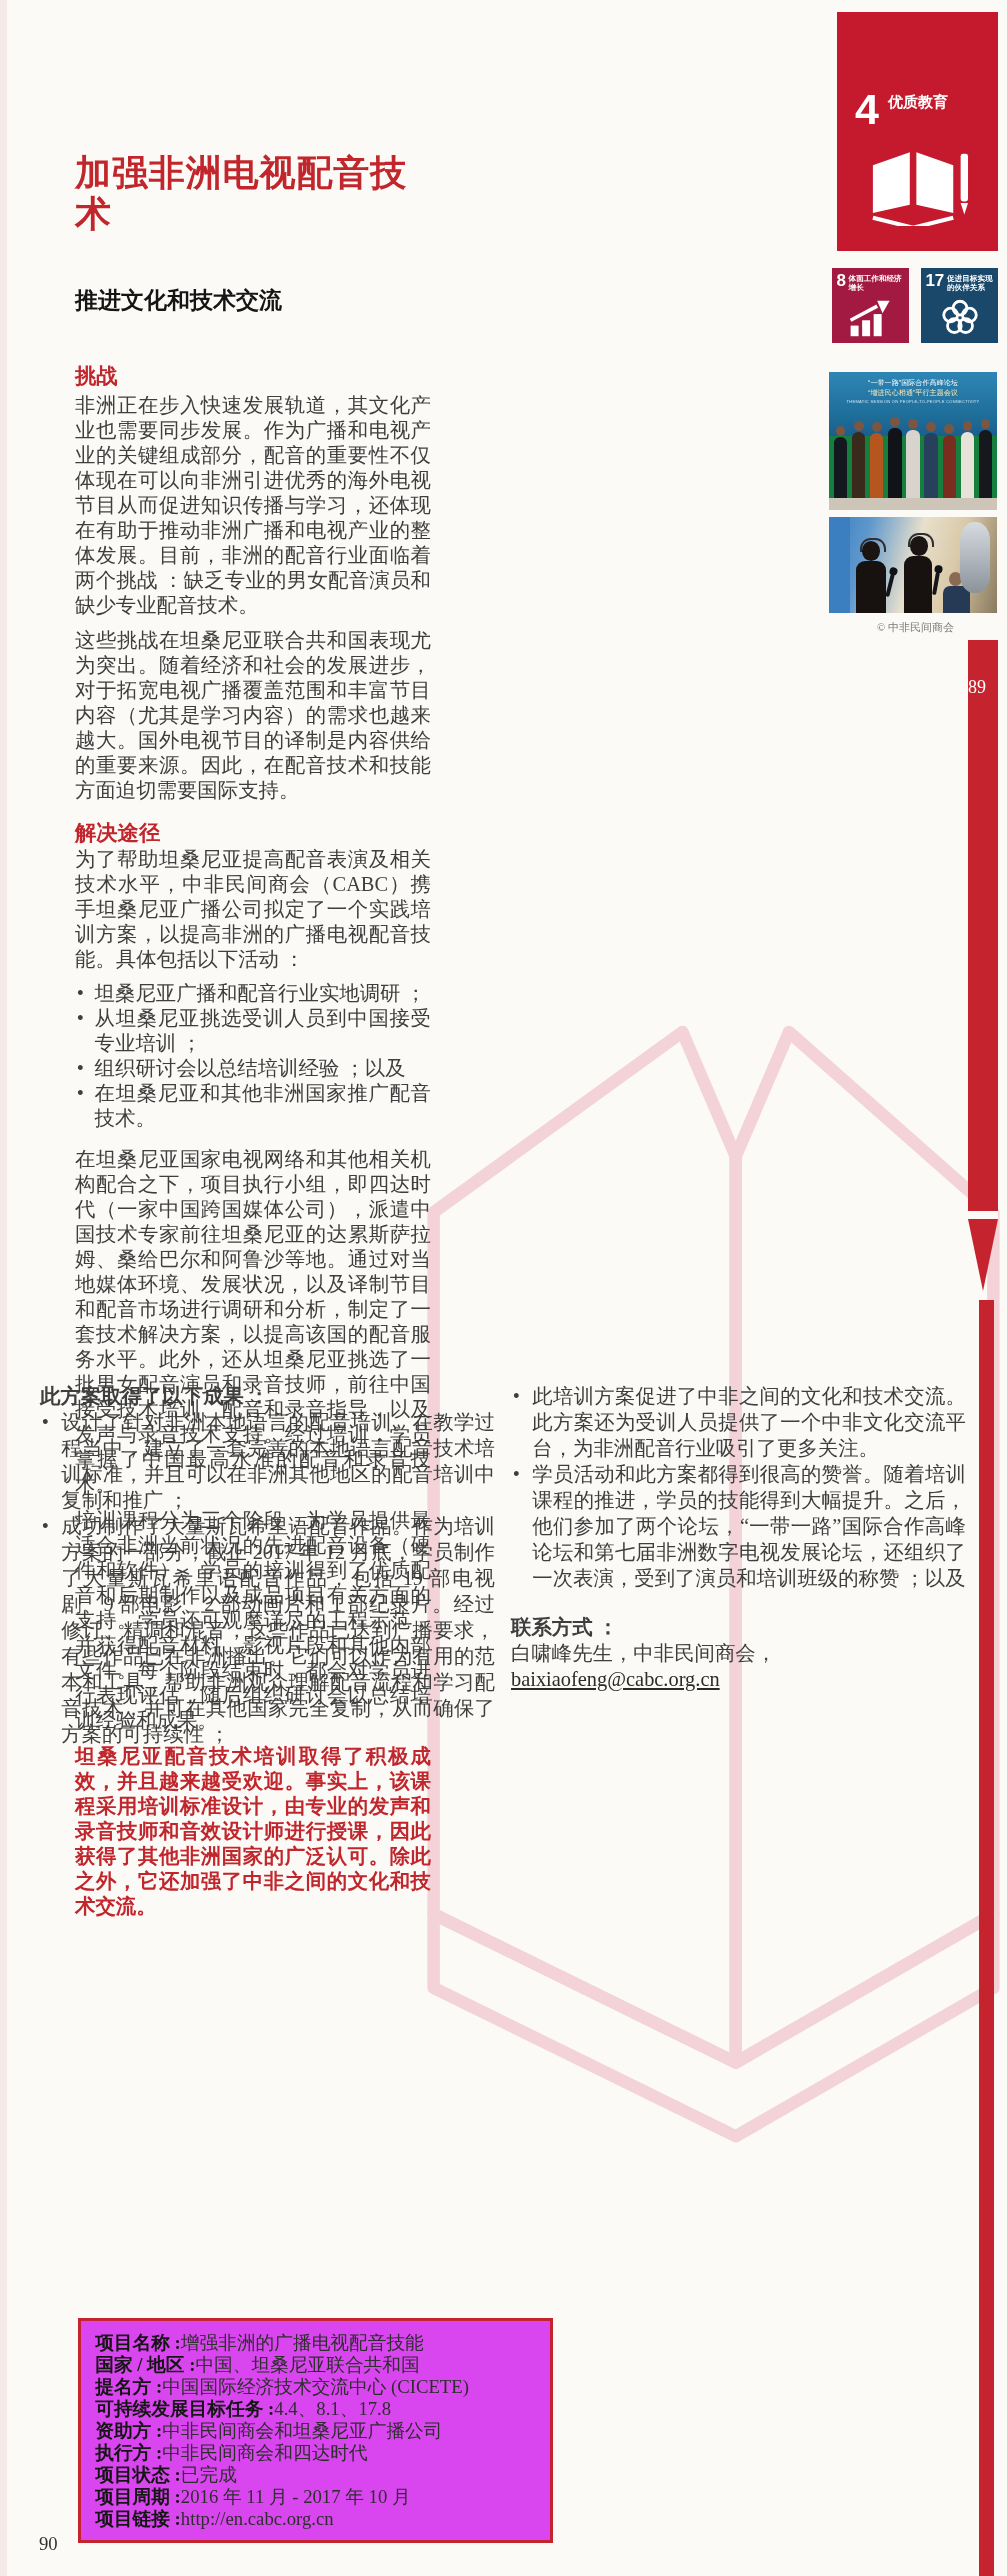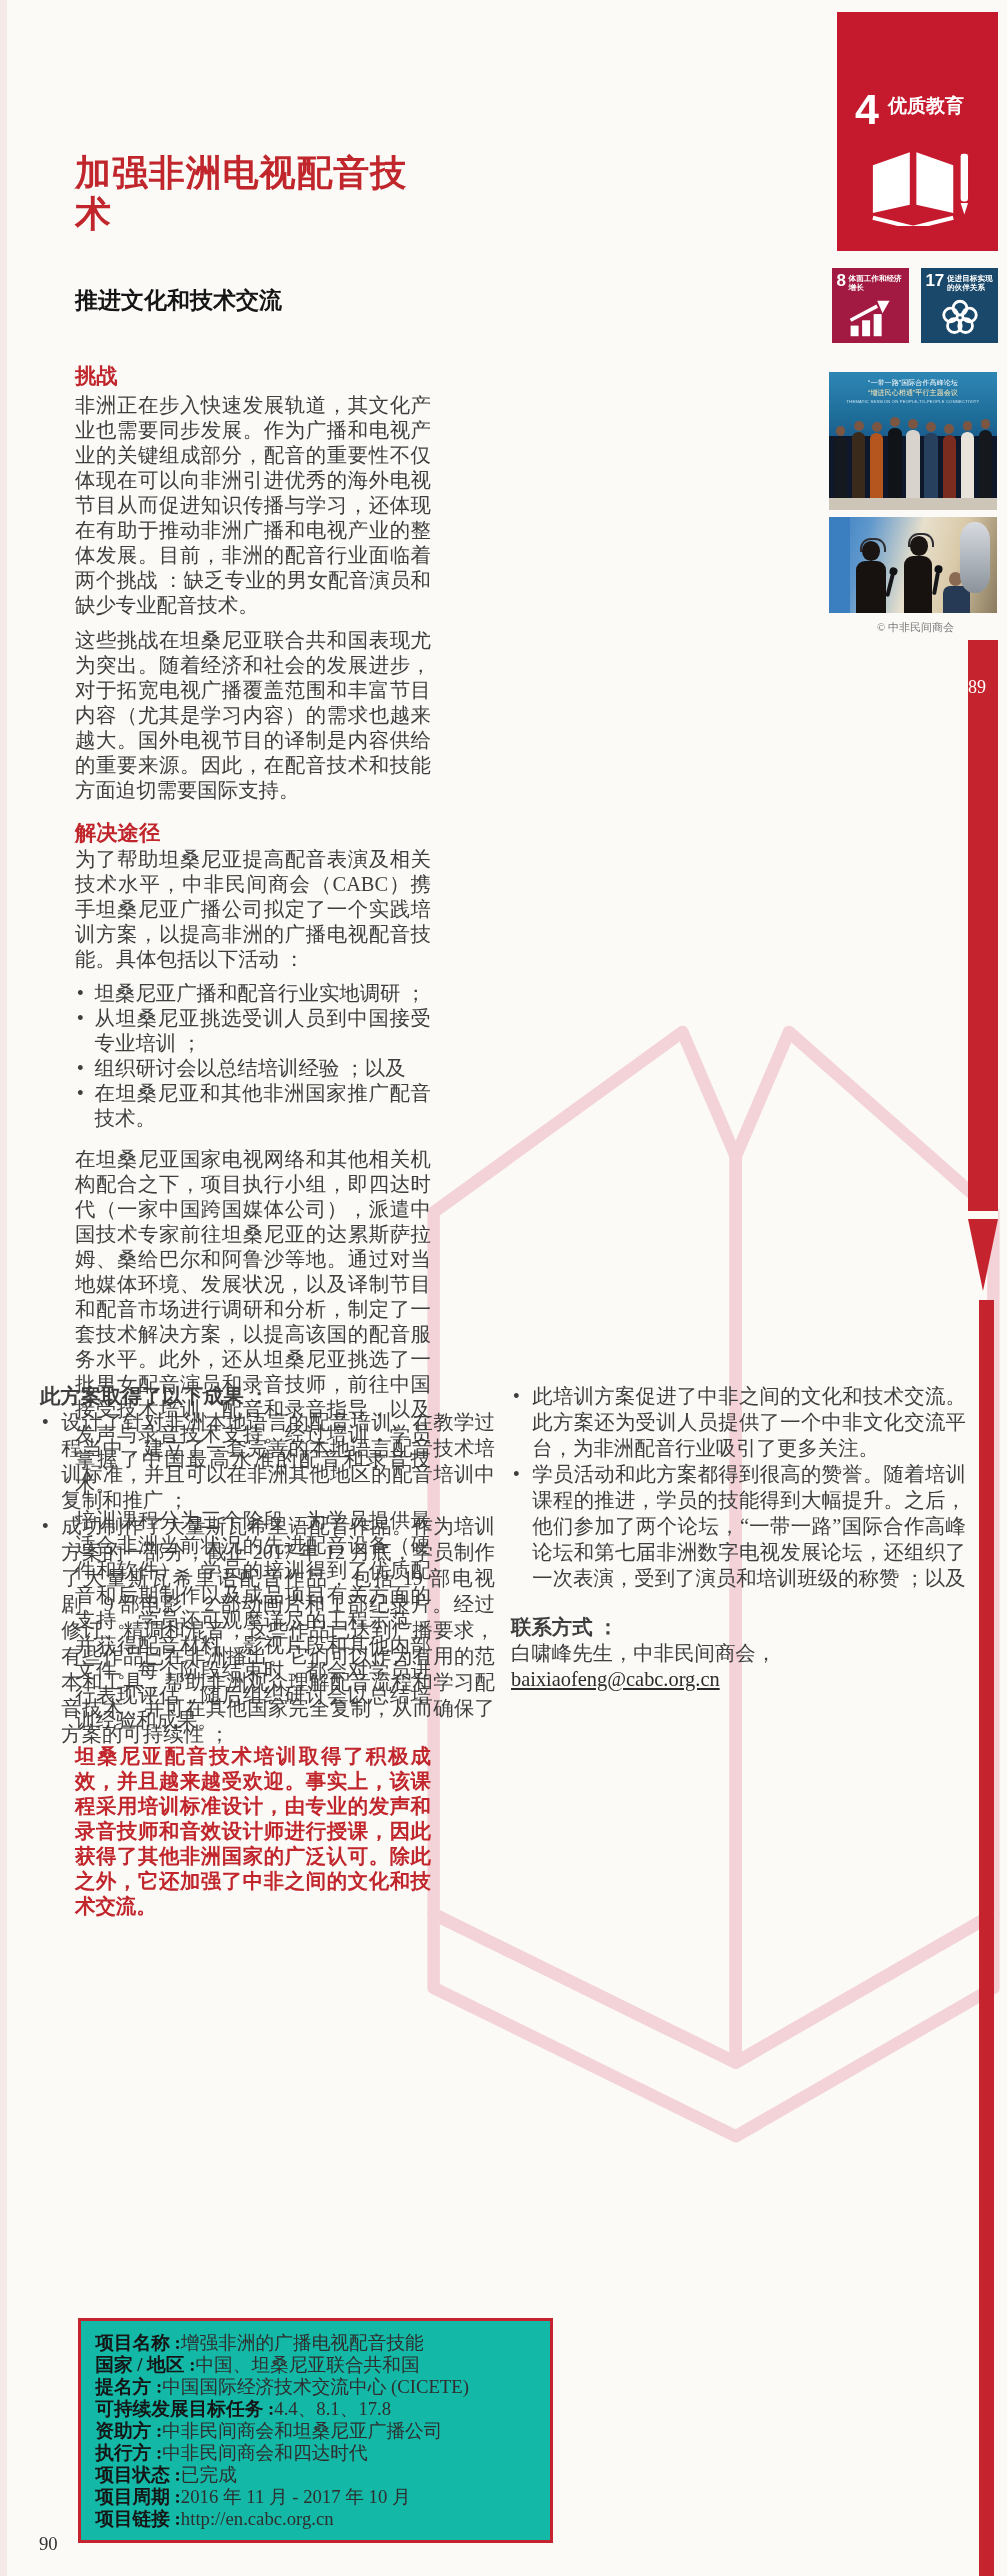--- a/index.html
+++ b/index.html
@@ -32,33 +32,33 @@
   .intro-p{margin-top:1px;}
   .bullets{margin:9px 0 16px 0;padding:0;list-style:none;}
   .bullets li{position:relative;font-size:20.4px;line-height:25px;padding-left:19.6px;text-align:justify;}
   .bullets li::before{content:"•";position:absolute;left:1.8px;}
   .highlight{font-weight:bold;color:#C0262C;}
 
   
   .sdg4{position:absolute;left:837px;top:11.6px;width:161px;height:239px;background:#C5192D;color:#fff;}
   .sdg4-head{position:absolute;left:18px;top:76px;display:flex;align-items:flex-start;}
   .sdg4-num{font-size:43px;line-height:43px;font-weight:bold;font-family:"Liberation Sans","DejaVu Sans",sans-serif;}
-  .sdg4-label{font-size:19px;font-weight:bold;margin:5.3px 0 0 9px;font-family:"Liberation Sans","DejaVu Sans",sans-serif;}
+  .sdg4-label{font-size:15px;font-weight:bold;margin:5.3px 0 0 9px;font-family:"Liberation Sans","DejaVu Sans",sans-serif;}
   .sdg4-icon{position:absolute;left:25px;top:132px;width:112px;height:82px;}
 
   .tile{position:absolute;top:268px;width:77px;height:75px;color:#fff;overflow:hidden;}
   .tile8{left:832px;background:#A21942;}
   .tile17{left:921px;background:#19486A;}
   .tile-head{display:flex;padding:4.4px 3.6px 0 4.4px;font-family:"Liberation Sans","DejaVu Sans",sans-serif;}
   .tile-num{font-size:17px;line-height:17px;font-weight:bold;}
   .tile-label{font-size:7.6px;line-height:9px;font-weight:bold;margin:1.8px 0 0 2.7px;width:55px;}
   .tile-icon{position:absolute;left:50%;transform:translateX(-50%);bottom:5.3px;}
 
   .photo{position:absolute;left:829px;width:168px;overflow:hidden;}
-  .photo1{top:372px;height:138px;background:#0f172a;}
+  .photo1{top:372px;height:138px;background:#15803d;}
   .banner{position:absolute;left:0;top:0;right:0;height:64px;
     background:linear-gradient(180deg,#2e86b5 0%,#1d6b97 75%,#1b5e8e 100%);
     color:#fff;text-align:center;padding-top:7.1px;box-sizing:border-box;
     font-family:"Liberation Sans","DejaVu Sans",sans-serif;}
   .bl1{font-size:7.1px;line-height:9.8px;}
   .bl2{font-size:7.1px;line-height:9.8px;color:#ffe9b8;}
   .bl3{font-size:4px;line-height:6.2px;color:#cfe8f5;letter-spacing:0.3px;}
   .photo1::after{content:"";position:absolute;left:0;right:0;bottom:0;height:12.4px;background:#cdc5b8;}
   .people{position:absolute;left:0;right:0;bottom:9px;height:85px;display:flex;justify-content:space-evenly;align-items:flex-end;}
   .person{width:13.3px;border-radius:6.2px 6.2px 1.8px 1.8px;position:relative;background:#1d2430;}
@@ -100,21 +100,21 @@
   .lead{margin:0;font-weight:bold;}
   .rbullets{margin:0;padding:0;list-style:none;}
   .rbullets li{position:relative;padding-left:21.3px;}
   .rbullets li::before{content:"•";position:absolute;left:1.8px;}
   .contact-h{margin:23px 0 0 0;font-weight:bold;}
   .contact-line{margin:0;}
   .email{color:#2b2b2b;text-decoration:underline;}
 
   
   .project-box{position:absolute;left:78px;top:2318px;width:475px;box-sizing:border-box;
-    border:3.6px solid #C5242E;background:#14b8a6;padding:10.7px 14.2px;}
+    border:3.6px solid #C5242E;background:#d946ef;padding:10.7px 14.2px;}
   .pi-row{font-size:18.7px;line-height:22px;color:#2e2e2e;}
   .pi-lbl{font-weight:bold;color:#151515;}
 
   .p90{position:absolute;left:39px;top:2533px;font-size:18.7px;color:#333;}
 </style>
 </head>
 <body>
 
 <div class="page">
 

